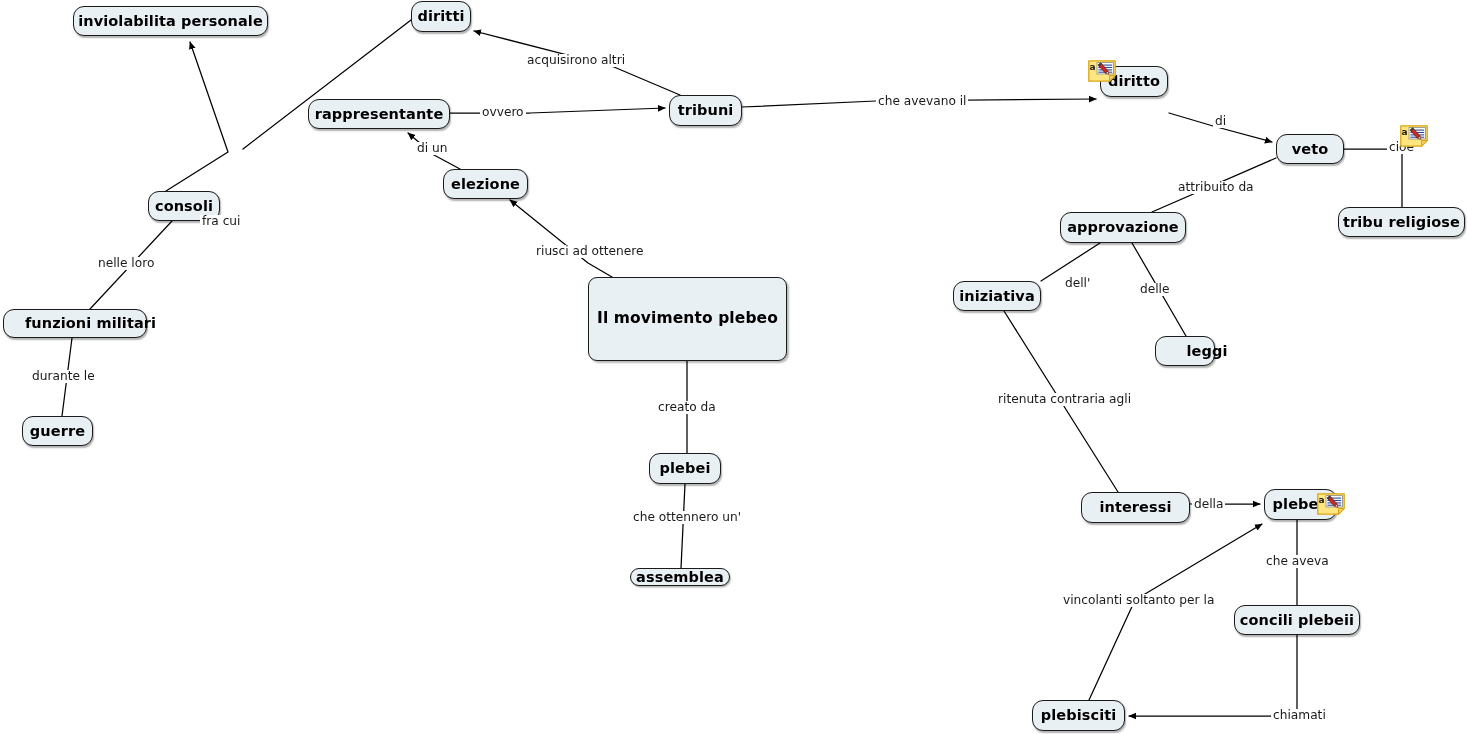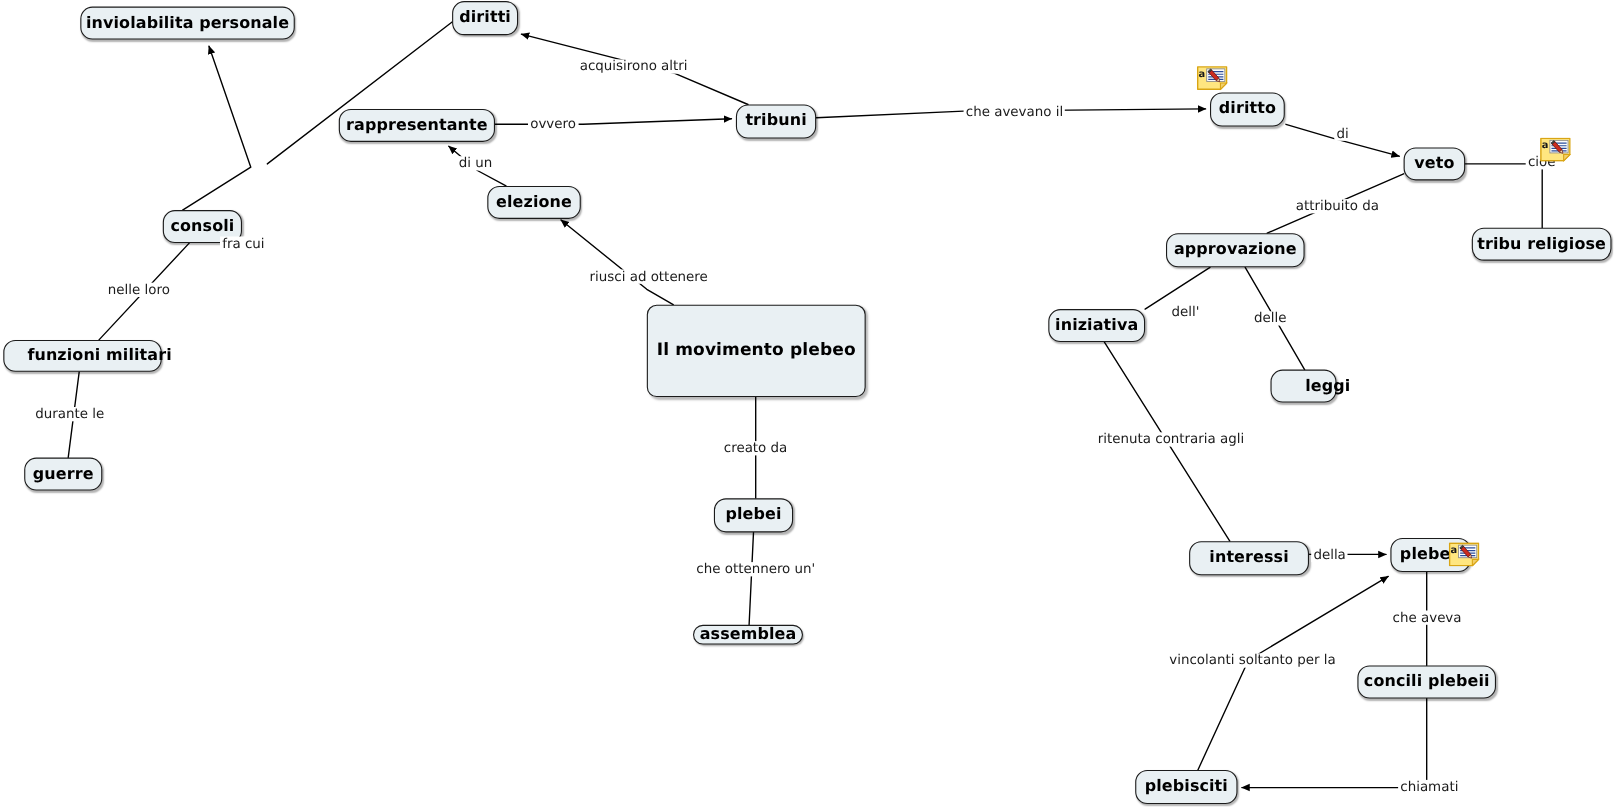--- a/index.html
+++ b/index.html
@@ -108,24 +108,24 @@
       </div>
       <div class="node" style="left: 411px; top: 1px; width: 60px; height: 31px;">
         <span>diritti</span>
       </div>
       <div class="node" style="left: 308px; top: 99px; width: 142px; height: 30px;">
         <span>rappresentante</span>
       </div>
       <div class="node" style="left: 669px; top: 95px; width: 73px; height: 31px;">
         <span>tribuni</span>
       </div>
-      <div class="node" style="left: 1100px; top: 84px; width: 68px; height: 31px;">
+      <div class="node" style="left: 1100px; top: 66px; width: 68px; height: 31px;">
         <span>diritto</span>
       </div>
-      <div class="node" style="left: 1276px; top: 134px; width: 56px; height: 30px;">
+      <div class="node" style="left: 1276px; top: 134px; width: 68px; height: 30px;">
         <span>veto</span>
       </div>
       <div class="node" style="left: 1338px; top: 207px; width: 127px; height: 30px;">
         <span>tribu religiose</span>
       </div>
       <div class="node" style="left: 1060px; top: 212px; width: 126px; height: 31px;">
         <span>approvazione</span>
       </div>
       <div class="node" style="left: 953px; top: 281px; width: 88px; height: 30px;">
         <span>iniziativa</span>

